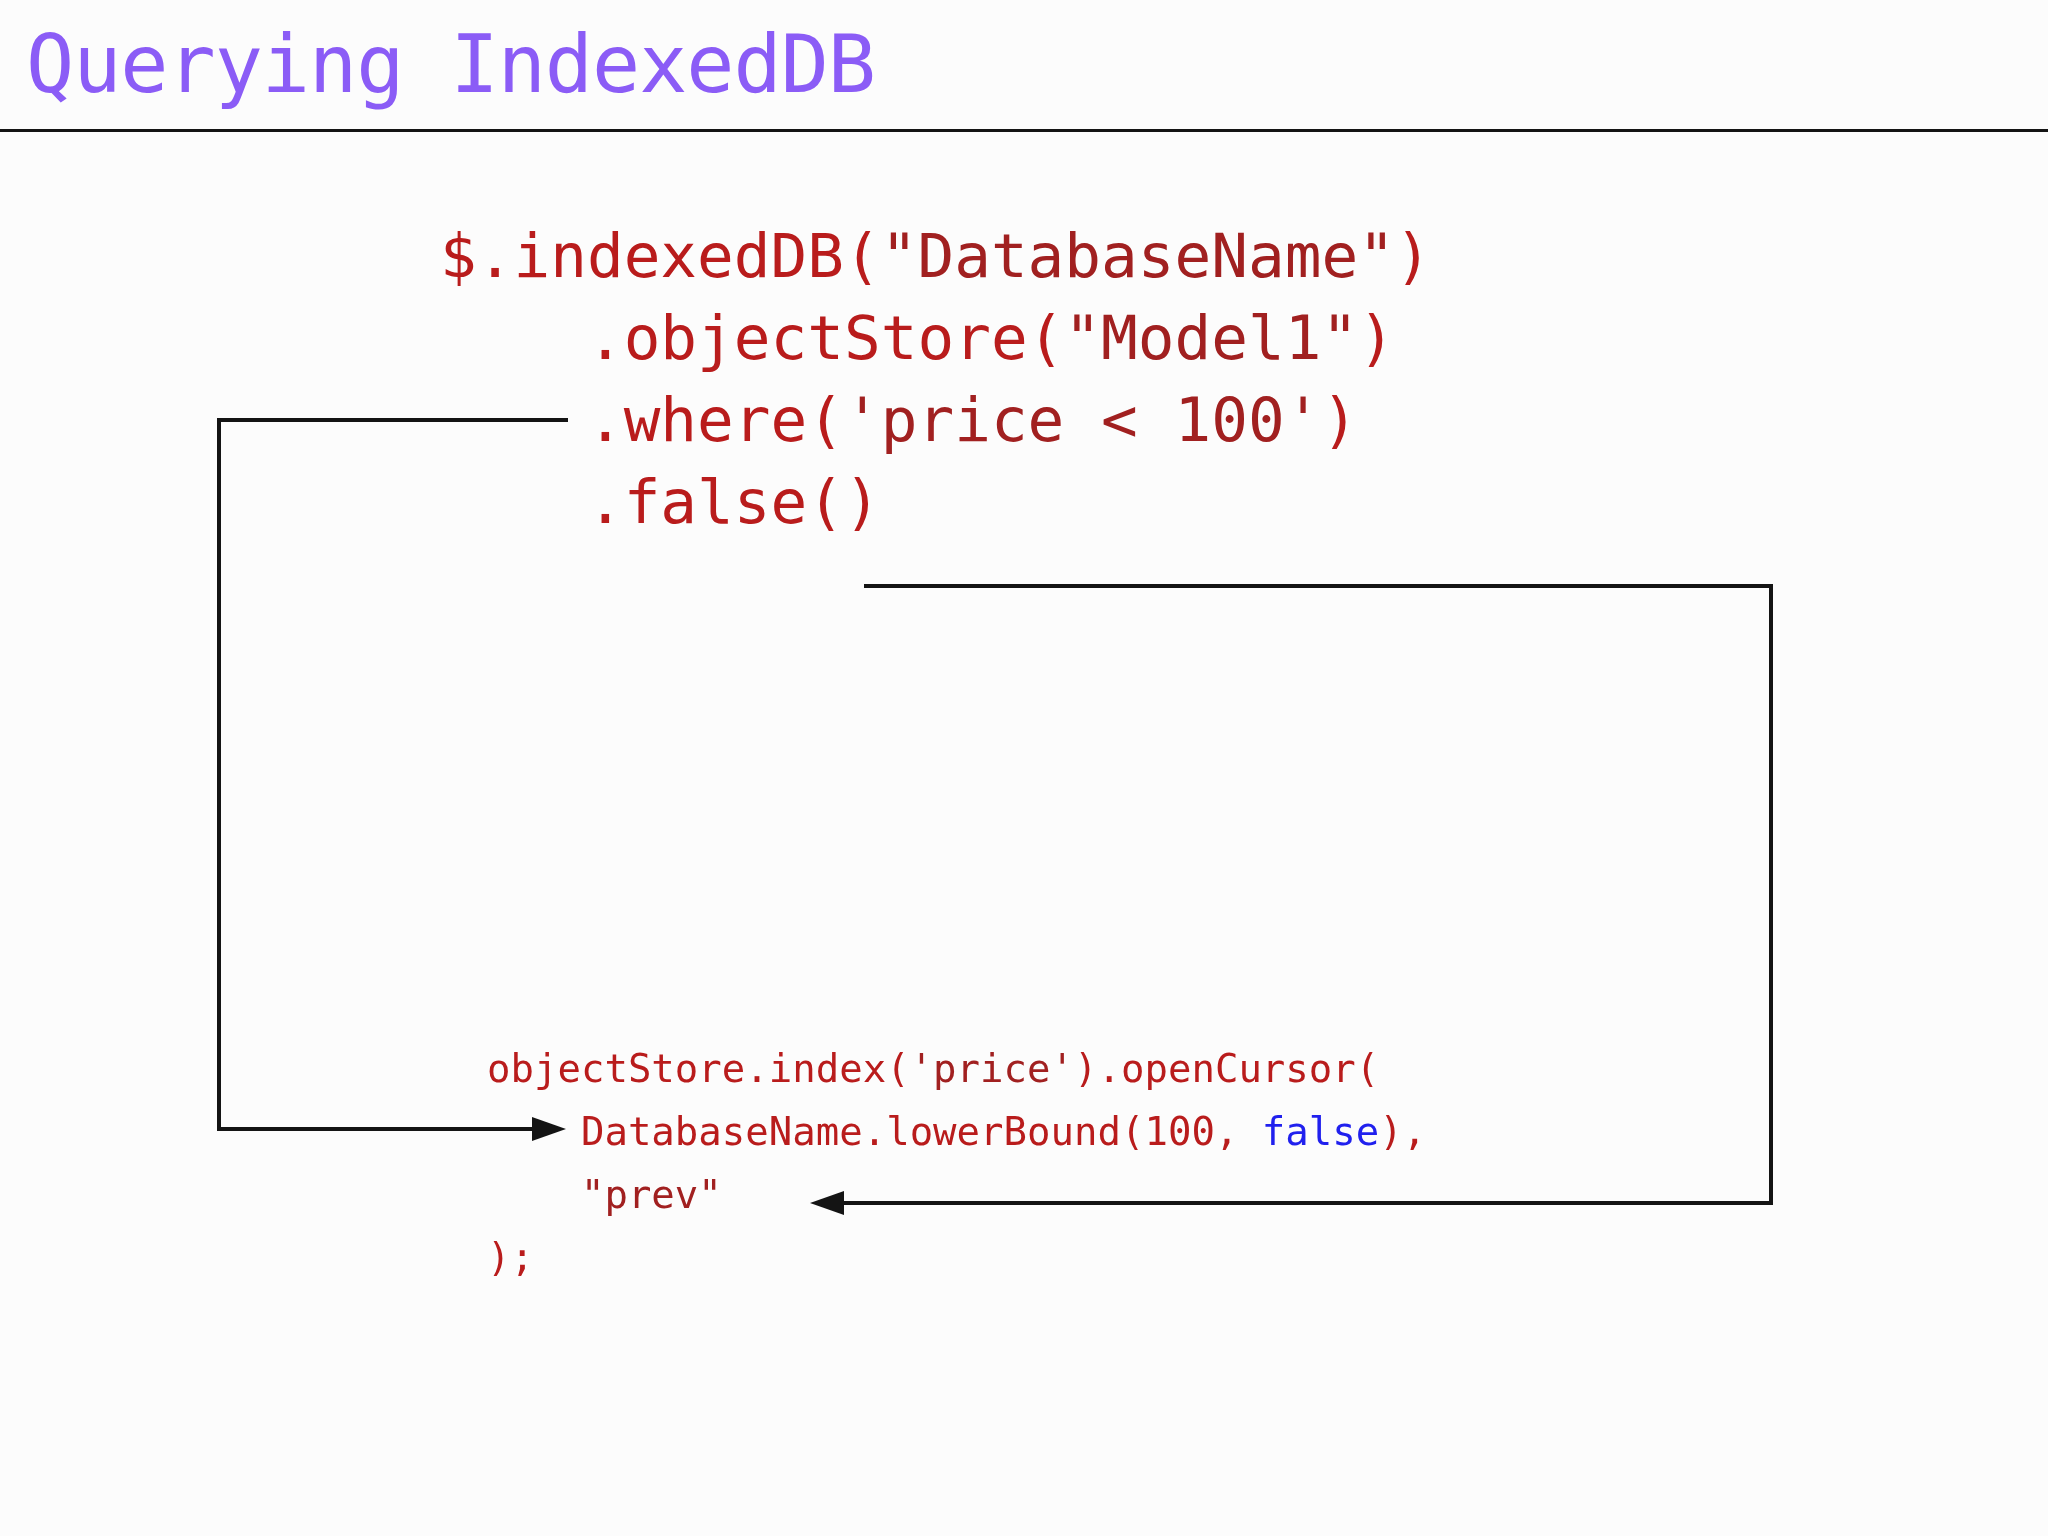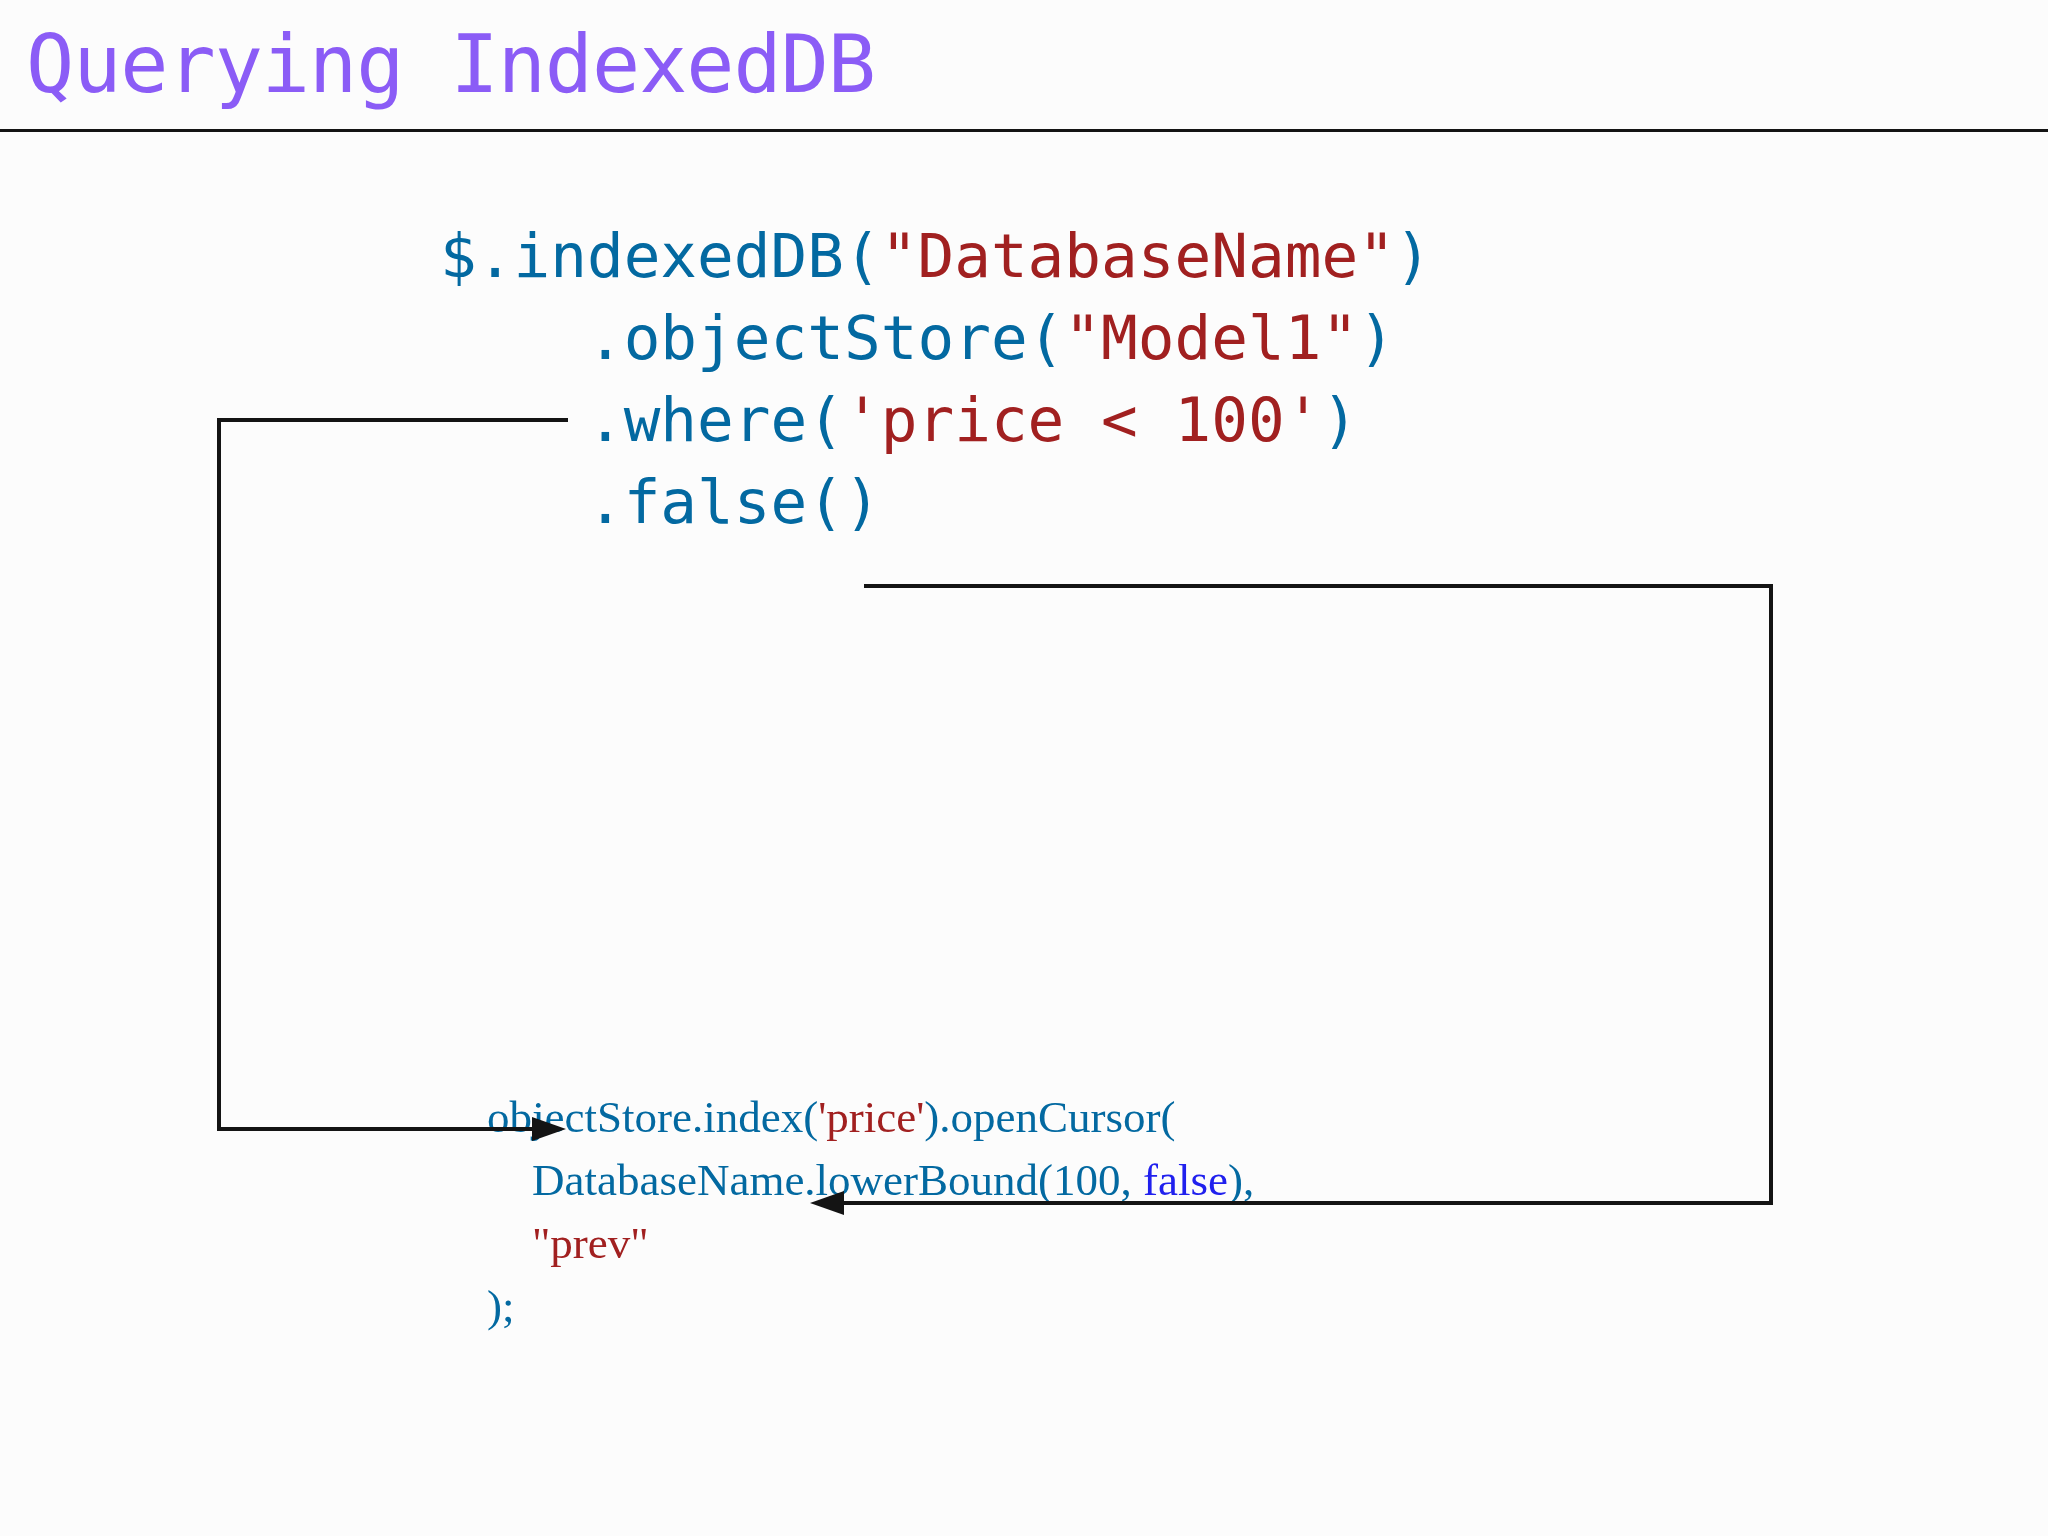--- a/index.html
+++ b/index.html
@@ -39,29 +39,28 @@
     color: #151515;
   }
   .code-top {
     left: 440px;
     top: 215px;
     font-size: 61px;
     line-height: 82px;
   }
   .code-bottom {
     left: 487px;
-    top: 1086px;
-    font-size: 45px;
+    top: 1037px;
+    font-size: 39px;
     line-height: 63px;
-    font-family: Liberation Serif, serif;
   }
   .code-line {
     white-space: pre;
   }
-  .seg-code   { color: #0369a1; }
+  .seg-code   { color: #b91c1c; }
   .seg-string { color: #a12020; }
   .seg-kw     { color: #2020ee; }
   .connector-layer {
     position: absolute;
     left: 0;
     top: 0;
     width: 2048px;
     height: 1536px;
     pointer-events: none;
   }

